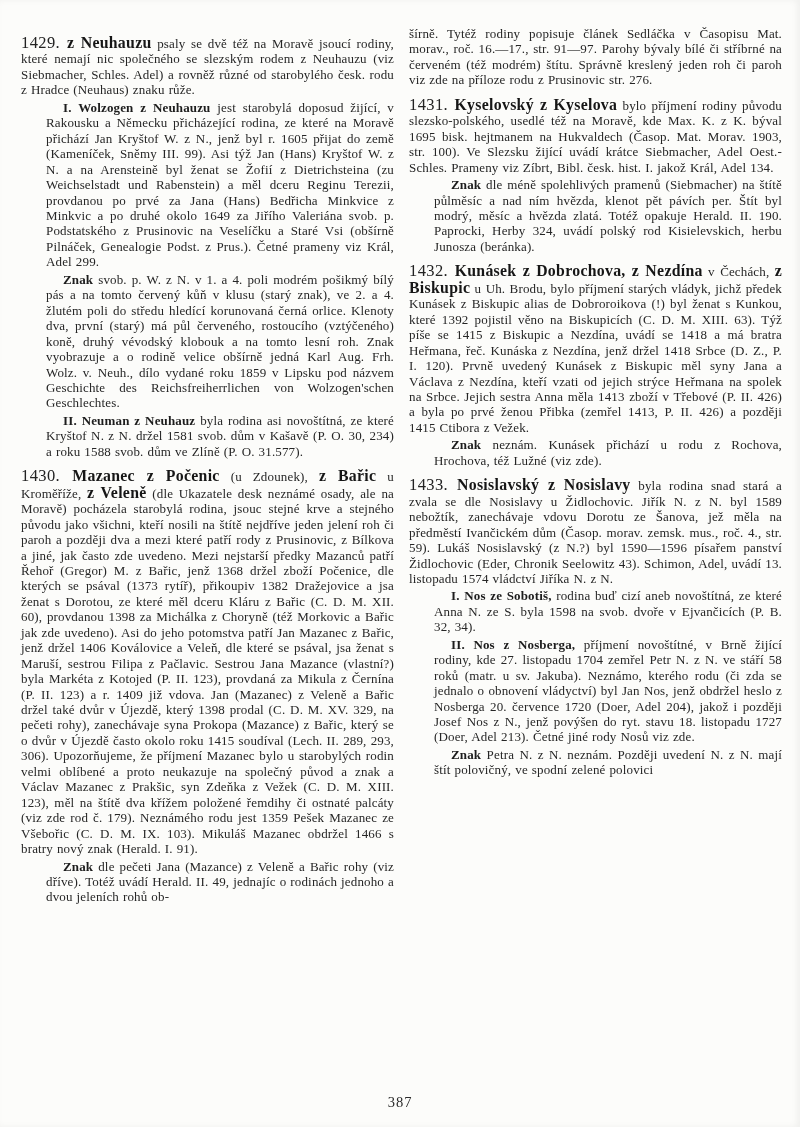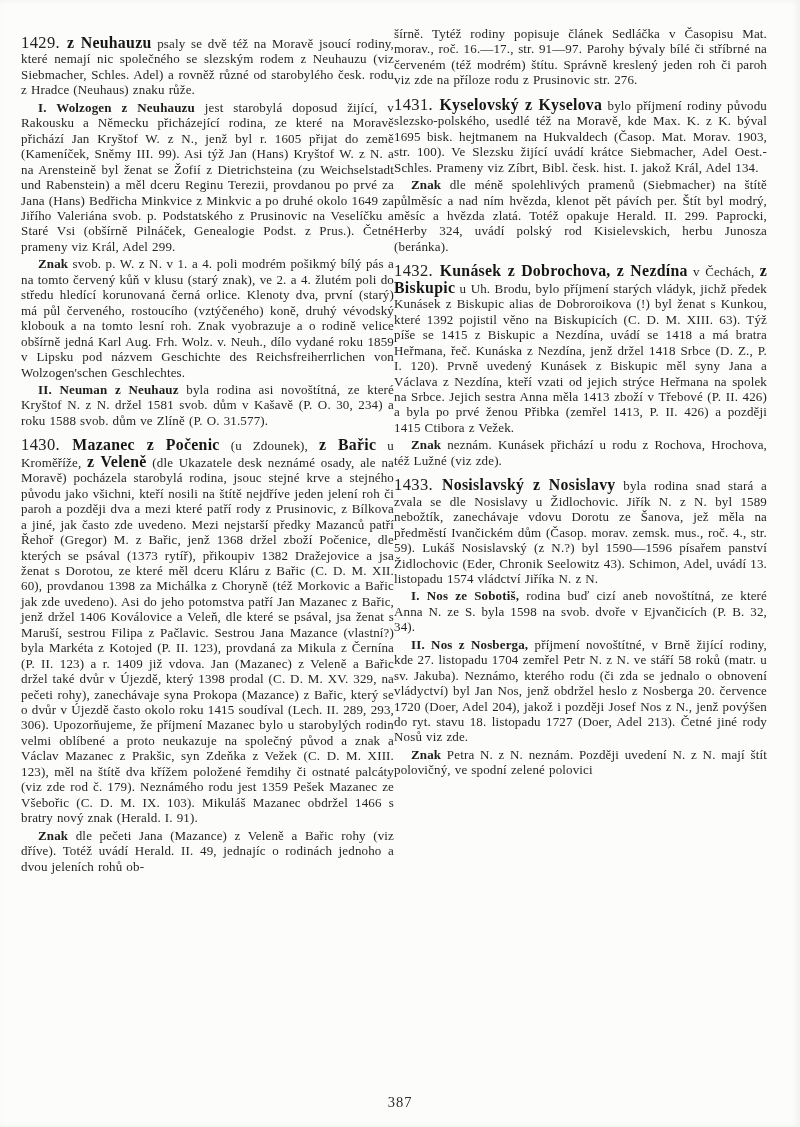--- a/index.html
+++ b/index.html
@@ -13,35 +13,36 @@
     height: 1127px;
     margin: 0 auto;
     background: #fcfcfa;
     color: #262626;
     font-family: "Liberation Serif", "DejaVu Serif", serif;
     overflow: hidden;
     box-shadow: inset -3px 0 6px rgba(0,0,0,0.05);
   }
   .columns {
     display: flex;
+    gap: 15px;
     padding: 26px 17px 0 21px;
   }
   .col {
     width: 373px;
     flex: 0 0 373px;
     font-size: 13px;
     line-height: 15.45px;
     text-align: justify;
     letter-spacing: 0.15px;
     word-spacing: 0.6px;
   }
   .para {
     margin: 0 0 2px 0;
   }
-  .para.indent { text-indent: 17px; }
+  .para.indent { text-indent: 17px; margin-left: 25px; }
   .para.cont { text-indent: 0; }
   .para.entry {
     margin-top: 9px;
     text-indent: 0;
   }
   .run-n { font-weight: 400; }
   .run-b { font-weight: 700; color: #1d1d1d; }
   .run-num {
     font-size: 16.5px;
     font-weight: 400;
@@ -75,21 +76,21 @@
         <p class="para entry"><span class="run-num">1429. </span><span class="run-head">z Neuhauzu</span><span class="run-n"> psaly se dvě též na Moravě jsoucí rodiny, které nemají nic společného se slezským rodem z Neuhauzu (viz Siebmacher, Schles. Adel) a rovněž různé od starobylého česk. rodu z Hradce (Neuhaus) znaku růže.</span></p>
         <p class="para indent"><span class="run-b">I. Wolzogen z Neuhauzu</span><span class="run-n"> jest starobylá doposud žijící, v Rakousku a Německu přicházející rodina, ze které na Moravě přichází Jan Kryštof W. z N., jenž byl r. 1605 přijat do země (Kameníček, Sněmy III. 99). Asi týž Jan (Hans) Kryštof W. z N. a na Arensteině byl ženat se Žofií z Dietrichsteina (zu Weichselstadt und Rabenstein) a měl dceru Reginu Terezii, provdanou po prvé za Jana (Hans) Bedřicha Minkvice z Minkvic a po druhé okolo 1649 za Jiřího Valeriána svob. p. Podstatského z Prusinovic na Veselíčku a Staré Vsi (obšírně Pilnáček, Genealogie Podst. z Prus.). Četné prameny viz Král, Adel 299.</span></p>
         <p class="para indent"><span class="run-b">Znak</span><span class="run-n"> svob. p. W. z N. v 1. a 4. poli modrém pošikmý bílý pás a na tomto červený kůň v klusu (starý znak), ve 2. a 4. žlutém poli do středu hledící korunovaná černá orlice. Klenoty dva, první (starý) má půl červeného, rostoucího (vztýčeného) koně, druhý vévodský klobouk a na tomto lesní roh. Znak vyobrazuje a o rodině velice obšírně jedná Karl Aug. Frh. Wolz. v. Neuh., dílo vydané roku 1859 v Lipsku pod názvem Geschichte des Reichsfreiherrlichen von Wolzogen'schen Geschlechtes.</span></p>
         <p class="para indent"><span class="run-b">II. Neuman z Neuhauz</span><span class="run-n"> byla rodina asi novoštítná, ze které Kryštof N. z N. držel 1581 svob. dům v Kašavě (P. O. 30, 234) a roku 1588 svob. dům ve Zlíně (P. O. 31.577).</span></p>
         <p class="para entry"><span class="run-num">1430. </span><span class="run-head">Mazanec z Počenic</span><span class="run-n"> (u Zdounek), </span><span class="run-head">z Bařic</span><span class="run-n"> u Kroměříže, </span><span class="run-head">z Veleně</span><span class="run-n"> (dle Ukazatele desk neznámé osady, ale na Moravě) pocházela starobylá rodina, jsouc stejné krve a stejného původu jako všichni, kteří nosili na štítě nejdříve jeden jelení roh či paroh a později dva a mezi které patří rody z Prusinovic, z Bílkova a jiné, jak často zde uvedeno. Mezi nejstarší předky Mazanců patří Řehoř (Gregor) M. z Bařic, jenž 1368 držel zboží Počenice, dle kterých se psával (1373 rytíř), přikoupiv 1382 Dražejovice a jsa ženat s Dorotou, ze které měl dceru Kláru z Bařic (C. D. M. XII. 60), provdanou 1398 za Michálka z Choryně (též Morkovic a Bařic jak zde uvedeno). Asi do jeho potomstva patří Jan Mazanec z Bařic, jenž držel 1406 Koválovice a Veleň, dle které se psával, jsa ženat s Maruší, sestrou Filipa z Pačlavic. Sestrou Jana Mazance (vlastní?) byla Markéta z Kotojed (P. II. 123), provdaná za Mikula z Černína (P. II. 123) a r. 1409 již vdova. Jan (Mazanec) z Veleně a Bařic držel také dvůr v Újezdě, který 1398 prodal (C. D. M. XV. 329, na pečeti rohy), zanechávaje syna Prokopa (Mazance) z Bařic, který se o dvůr v Újezdě často okolo roku 1415 soudíval (Lech. II. 289, 293, 306). Upozorňujeme, že příjmení Mazanec bylo u starobylých rodin velmi oblíbené a proto neukazuje na společný původ a znak a Václav Mazanec z Prakšic, syn Zdeňka z Vežek (C. D. M. XIII. 123), měl na štítě dva křížem položené řemdihy či ostnaté palcáty (viz zde rod č. 179). Neznámého rodu jest 1359 Pešek Mazanec ze Všebořic (C. D. M. IX. 103). Mikuláš Mazanec obdržel 1466 s bratry nový znak (Herald. I. 91).</span></p>
         <p class="para indent"><span class="run-b">Znak</span><span class="run-n"> dle pečeti Jana (Mazance) z Veleně a Bařic rohy (viz dříve). Totéž uvádí Herald. II. 49, jednajíc o rodinách jednoho a dvou jeleních rohů ob-</span></p>
       </div>
     <div class="col">
         <p class="para cont"><span class="run-n">šírně. Tytéž rodiny popisuje článek Sedláčka v Časopisu Mat. morav., roč. 16.—17., str. 91—97. Parohy bývaly bílé či stříbrné na červeném (též modrém) štítu. Správně kreslený jeden roh či paroh viz zde na příloze rodu z Prusinovic str. 276.</span></p>
         <p class="para entry"><span class="run-num">1431. </span><span class="run-head">Kyselovský z Kyselova</span><span class="run-n"> bylo příjmení rodiny původu slezsko-polského, usedlé též na Moravě, kde Max. K. z K. býval 1695 bisk. hejtmanem na Hukvaldech (Časop. Mat. Morav. 1903, str. 100). Ve Slezsku žijící uvádí krátce Siebmacher, Adel Oest.-Schles. Prameny viz Zíbrt, Bibl. česk. hist. I. jakož Král, Adel 134.</span></p>
-        <p class="para indent"><span class="run-b">Znak</span><span class="run-n"> dle méně spolehlivých pramenů (Siebmacher) na štítě půlměsíc a nad ním hvězda, klenot pět pávích per. Štít byl modrý, měsíc a hvězda zlatá. Totéž opakuje Herald. II. 299. Paprocki, Herby 324, uvádí polský rod Kisielevskich, herbu Junosza (beránka).</span></p>
+        <p class="para indent"><span class="run-b">Znak</span><span class="run-n"> dle méně spolehlivých pramenů (Siebmacher) na štítě půlměsíc a nad ním hvězda, klenot pět pávích per. Štít byl modrý, měsíc a hvězda zlatá. Totéž opakuje Herald. II. 190. Paprocki, Herby 324, uvádí polský rod Kisielevskich, herbu Junosza (beránka).</span></p>
         <p class="para entry"><span class="run-num">1432. </span><span class="run-head">Kunásek z Dobrochova, z Nezdína</span><span class="run-n"> v Čechách, </span><span class="run-head">z Biskupic</span><span class="run-n"> u Uh. Brodu, bylo příjmení starých vládyk, jichž předek Kunásek z Biskupic alias de Dobroroikova (!) byl ženat s Kunkou, které 1392 pojistil věno na Biskupicích (C. D. M. XIII. 63). Týž píše se 1415 z Biskupic a Nezdína, uvádí se 1418 a má bratra Heřmana, řeč. Kunáska z Nezdína, jenž držel 1418 Srbce (D. Z., P. I. 120). Prvně uvedený Kunásek z Biskupic měl syny Jana a Václava z Nezdína, kteří vzati od jejich strýce Heřmana na spolek na Srbce. Jejich sestra Anna měla 1413 zboží v Třebové (P. II. 426) a byla po prvé ženou Přibka (zemřel 1413, P. II. 426) a později 1415 Ctibora z Vežek.</span></p>
         <p class="para indent"><span class="run-b">Znak</span><span class="run-n"> neznám. Kunásek přichází u rodu z Rochova, Hrochova, též Lužné (viz zde).</span></p>
         <p class="para entry"><span class="run-num">1433. </span><span class="run-head">Nosislavský z Nosislavy</span><span class="run-n"> byla rodina snad stará a zvala se dle Nosislavy u Židlochovic. Jiřík N. z N. byl 1589 nebožtík, zanechávaje vdovu Dorotu ze Šanova, jež měla na předměstí Ivančickém dům (Časop. morav. zemsk. mus., roč. 4., str. 59). Lukáš Nosislavský (z N.?) byl 1590—1596 písařem panství Židlochovic (Eder, Chronik Seelowitz 43). Schimon, Adel, uvádí 13. listopadu 1574 vládctví Jiříka N. z N.</span></p>
         <p class="para indent"><span class="run-b">I. Nos ze Sobotiš,</span><span class="run-n"> rodina buď cizí aneb novoštítná, ze které Anna N. ze S. byla 1598 na svob. dvoře v Ejvančicích (P. B. 32, 34).</span></p>
         <p class="para indent"><span class="run-b">II. Nos z Nosberga,</span><span class="run-n"> příjmení novoštítné, v Brně žijící rodiny, kde 27. listopadu 1704 zemřel Petr N. z N. ve stáří 58 roků (matr. u sv. Jakuba). Neznámo, kterého rodu (či zda se jednalo o obnovení vládyctví) byl Jan Nos, jenž obdržel heslo z Nosberga 20. července 1720 (Doer, Adel 204), jakož i později Josef Nos z N., jenž povýšen do ryt. stavu 18. listopadu 1727 (Doer, Adel 213). Četné jiné rody Nosů viz zde.</span></p>
         <p class="para indent"><span class="run-b">Znak</span><span class="run-n"> Petra N. z N. neznám. Později uvedení N. z N. mají štít polovičný, ve spodní zelené polovici</span></p>
       </div>
   </div>
   <div class="page-number">387</div>
 </div>

